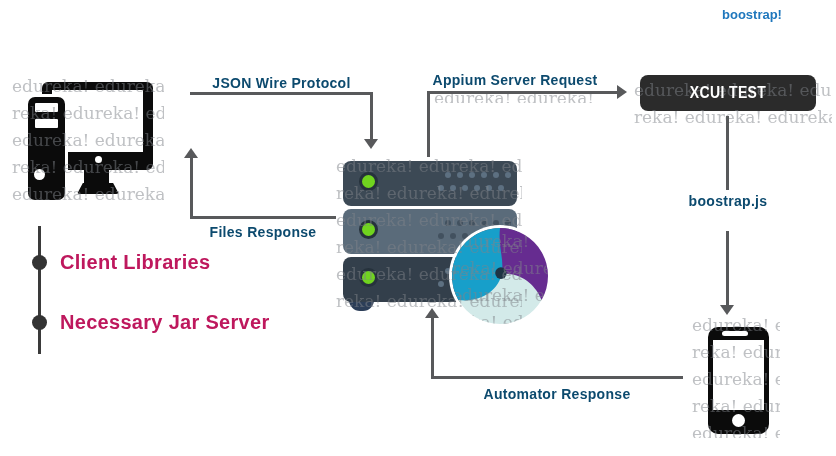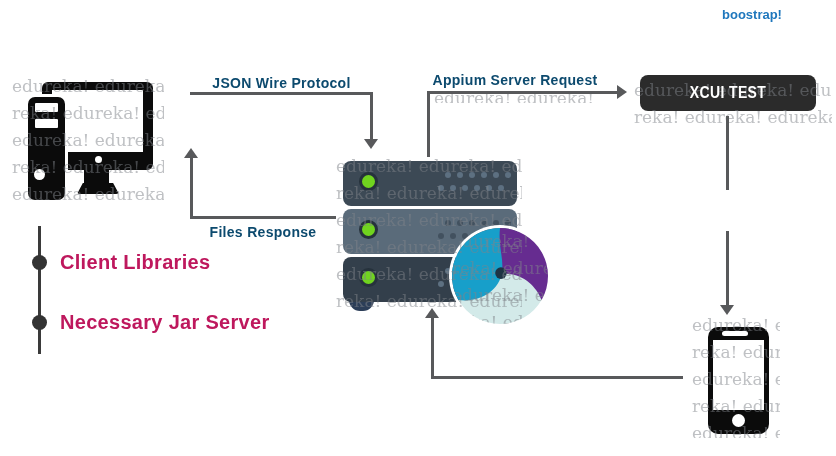--- a/index.html
+++ b/index.html
@@ -184,27 +184,29 @@
   <div class="ah ah-right" style="left:617px;top:85px;"></div>
   <div class="edge-label" style="left:425px;top:71px;width:180px;">Appium Server Request</div>
 
   <div class="ln" style="left:190px;top:158px;width:3px;height:61px;"></div>
   <div class="ah ah-up" style="left:184px;top:148px;"></div>
   <div class="ln" style="left:190px;top:216px;width:146px;height:3px;"></div>
   <div class="edge-label" style="left:188px;top:223px;width:150px;">Files Response</div>
 
   <div class="ln" style="left:726px;top:116px;width:3px;height:74px;"></div>
   <div class="edge-label" style="left:628px;top:192px;width:200px;">
+    <div>boostrap.js</div>
   </div>
   <div class="ln" style="left:726px;top:231px;width:3px;height:74px;"></div>
   <div class="ah ah-down" style="left:720px;top:305px;"></div>
 
   <div class="ln" style="left:431px;top:376px;width:252px;height:3px;"></div>
   <div class="ln" style="left:431px;top:318px;width:3px;height:61px;"></div>
   <div class="ah ah-up" style="left:425px;top:308px;"></div>
+  <div class="edge-label" style="left:431px;top:385px;width:252px;">Automator Response</div>
 
   <div class="wm" id="wm-client">
       <div>edureka! edureka! edureka! edureka! edureka! edureka! edureka! edureka! edureka! edureka! edureka! edureka! </div>
       <div>edureka! edureka! edureka! edureka! edureka! edureka! edureka! edureka! edureka! edureka! edureka! edureka! </div>
       <div>edureka! edureka! edureka! edureka! edureka! edureka! edureka! edureka! edureka! edureka! edureka! edureka! </div>
       <div>edureka! edureka! edureka! edureka! edureka! edureka! edureka! edureka! edureka! edureka! edureka! edureka! </div>
       <div>edureka! edureka! edureka! edureka! edureka! edureka! edureka! edureka! edureka! edureka! edureka! edureka! </div>
     </div>
   <div class="wm" id="wm-server">
       <div>edureka! edureka! edureka! edureka! edureka! edureka! edureka! edureka! edureka! edureka! edureka! edureka! </div>

